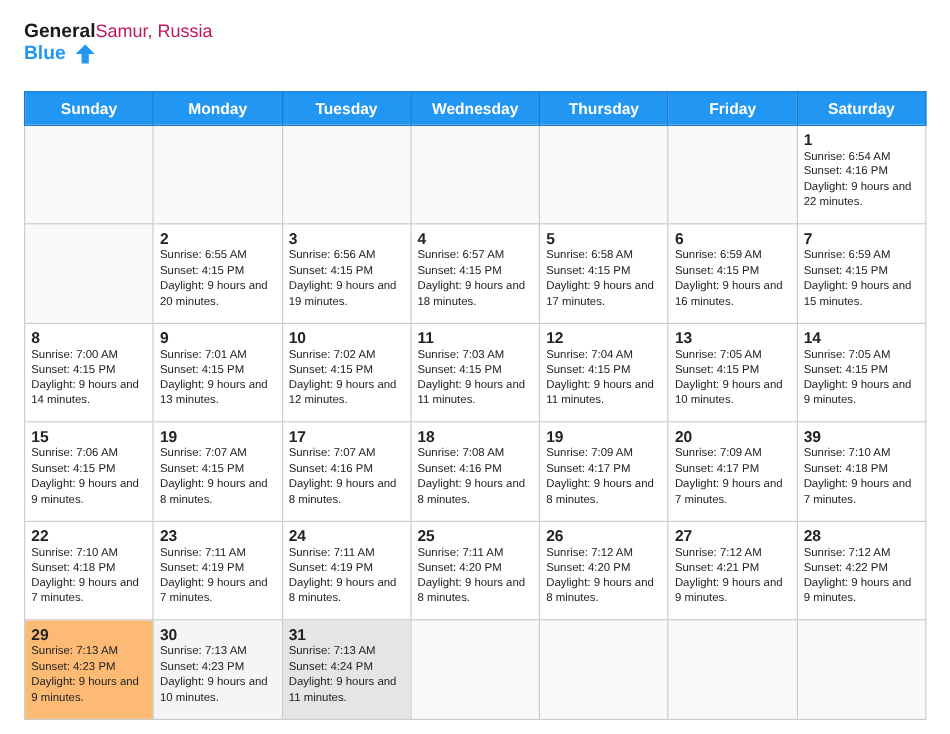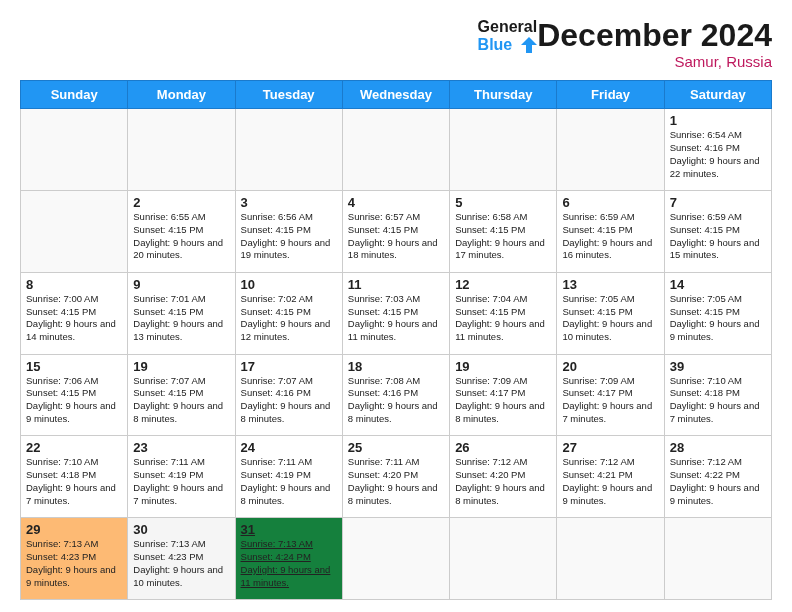--- a/index.html
+++ b/index.html
@@ -12,23 +12,23 @@
     }
     .page {
       width: 792px;
       height: 612px;
       padding: 18px 20px 12px 20px;
       display: flex;
       flex-direction: column;
     }
     .header {
       display: flex;
-      justify-content: flex-end;
+      justify-content: flex-start;
       align-items: flex-start;
-      margin-bottom: 10px;
+      margin-bottom: 22px;
     }
     .logo {
       display: flex;
       align-items: center;
       gap: 4px;
     }
     .title-block {
       text-align: right;
     }
     .month-title {
@@ -93,21 +93,20 @@
   <div style="display:flex;flex-direction:column;line-height:1.1">
     <span style="font-size:16px;font-weight:bold;color:#1a1a1a;">General</span>
     <span style="font-size:16px;font-weight:bold;color:#2196F3;">Blue
       <svg width="18" height="18" viewBox="0 0 18 18" style="vertical-align:middle;margin-left:2px">
         <polygon points="10,1 18,9 13,9 13,17 7,17 7,9 2,9" fill="#2196F3"></polygon>
       </svg>
     </span>
   </div>
 </div>
     <div class="title-block">
-      <div class="month-title">December 2024</div>
       <div class="location">Samur, Russia</div>
     </div>
   </div>
 
   <table class="calendar">
     <thead>
       <tr id="header-row">
           <th>Sunday</th>
           <th>Monday</th>
           <th>Tuesday</th>
@@ -159,21 +158,21 @@
           <td><span class="day-num">23</span><span class="cell-text">Sunrise: 7:11 AM<br>Sunset: 4:19 PM<br>Daylight: 9 hours and 7 minutes.</span></td>
           <td><span class="day-num">24</span><span class="cell-text">Sunrise: 7:11 AM<br>Sunset: 4:19 PM<br>Daylight: 9 hours and 8 minutes.</span></td>
           <td><span class="day-num">25</span><span class="cell-text">Sunrise: 7:11 AM<br>Sunset: 4:20 PM<br>Daylight: 9 hours and 8 minutes.</span></td>
           <td><span class="day-num">26</span><span class="cell-text">Sunrise: 7:12 AM<br>Sunset: 4:20 PM<br>Daylight: 9 hours and 8 minutes.</span></td>
           <td><span class="day-num">27</span><span class="cell-text">Sunrise: 7:12 AM<br>Sunset: 4:21 PM<br>Daylight: 9 hours and 9 minutes.</span></td>
           <td><span class="day-num">28</span><span class="cell-text">Sunrise: 7:12 AM<br>Sunset: 4:22 PM<br>Daylight: 9 hours and 9 minutes.</span></td>
         </tr>
         <tr>
           <td style="background: #fdba74;"><span class="day-num">29</span><span class="cell-text">Sunrise: 7:13 AM<br>Sunset: 4:23 PM<br>Daylight: 9 hours and 9 minutes.</span></td>
           <td style="background: rgb(245, 245, 245); margin-top: 45px;"><span class="day-num">30</span><span class="cell-text">Sunrise: 7:13 AM<br>Sunset: 4:23 PM<br>Daylight: 9 hours and 10 minutes.</span></td>
-          <td style="background: #15803d; text-decoration: underline;"><span class="day-num">31</span><span class="cell-text">Sunrise: 7:13 AM<br>Sunset: 4:24 PM<br>Daylight: 9 hours and 11 minutes.</span></td>
+          <td style="background: #e5e5e5;"><span class="day-num">31</span><span class="cell-text">Sunrise: 7:13 AM<br>Sunset: 4:24 PM<br>Daylight: 9 hours and 11 minutes.</span></td>
           <td class="empty"></td>
           <td class="empty"></td>
           <td class="empty"></td>
           <td class="empty"></td>
         </tr>
       </tbody>
   </table>
 
 </div>
 

